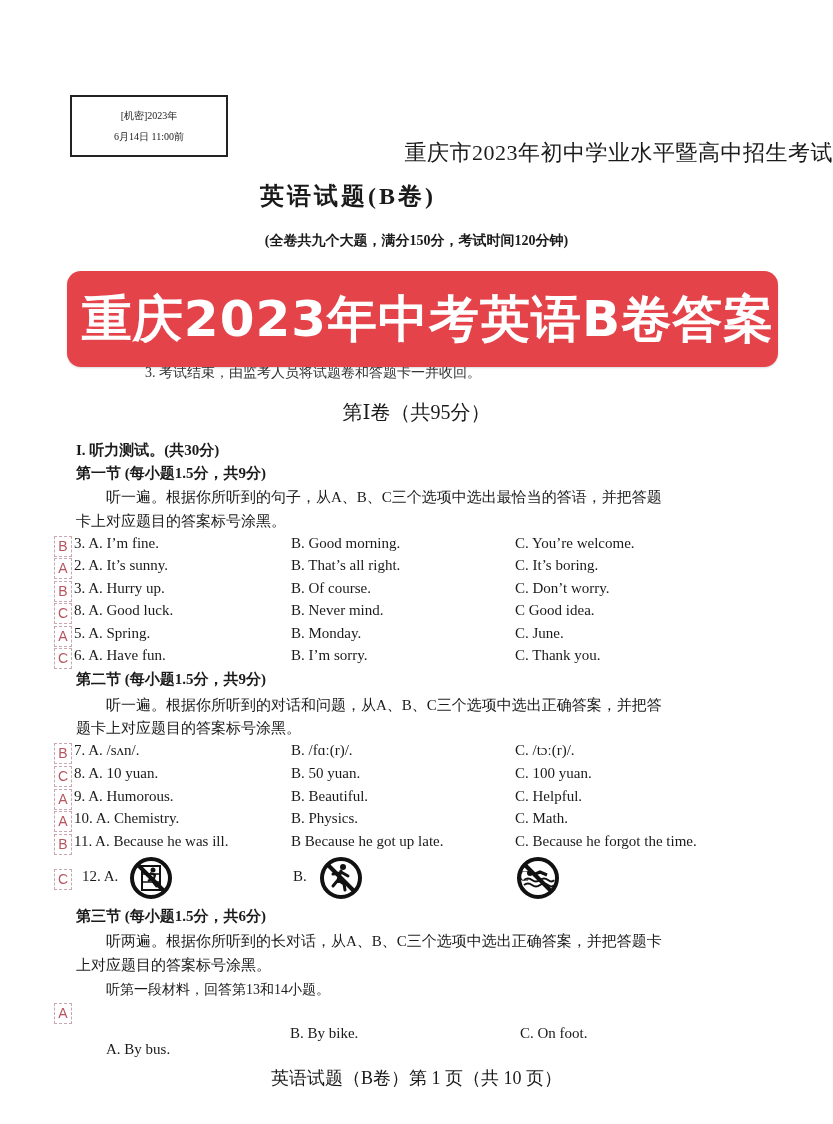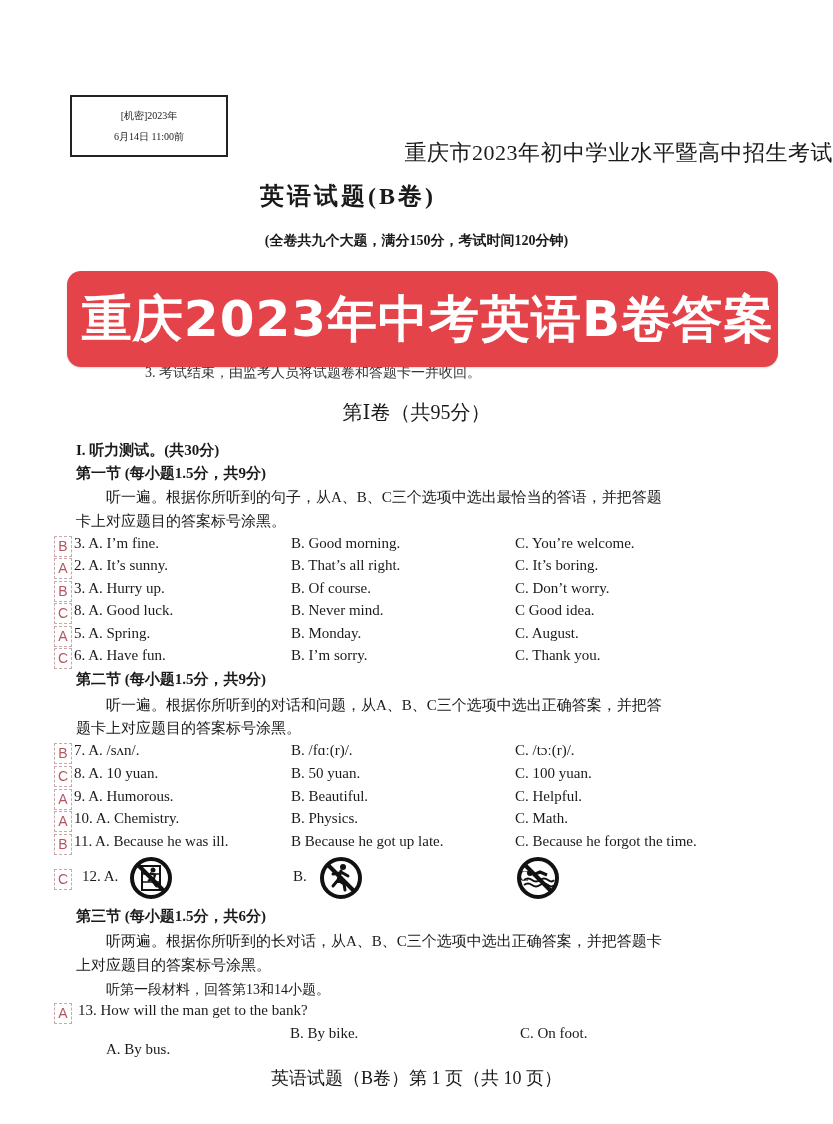--- a/index.html
+++ b/index.html
@@ -84,21 +84,21 @@
 <div class="row" style="top:602px;">
   <span class="ans">C</span>
   <span class="q">8. A. Good luck.</span>
   <span class="b">B. Never mind.</span>
   <span class="c">C  Good idea.</span>
 </div>
 <div class="row" style="top:625px;">
   <span class="ans">A</span>
   <span class="q">5. A. Spring.</span>
   <span class="b">B. Monday.</span>
-  <span class="c">C. August.</span>
+  <span class="c">C. June.</span>
 </div>
 <div class="row" style="top:647px;">
   <span class="ans">C</span>
   <span class="q">6. A. Have fun.</span>
   <span class="b">B. I’m sorry.</span>
   <span class="c">C. Thank you.</span>
 </div>
 
 <div class="abs line heading" style="left:76px;top:668px;">第二节 (每小题1.5分，共9分)</div>
 <div class="abs line" style="left:106px;top:694px;">听一遍。根据你所听到的对话和问题，从A、B、C三个选项中选出正确答案，并把答</div>
@@ -168,21 +168,20 @@
   <line x1="9" y1="9" x2="35" y2="35" stroke="#111" stroke-width="4"></line>
 </svg>
 
 <div class="abs line heading" style="left:76px;top:905px;">第三节 (每小题1.5分，共6分)</div>
 <div class="abs line" style="left:106px;top:930px;">听两遍。根据你所听到的长对话，从A、B、C三个选项中选出正确答案，并把答题卡</div>
 <div class="abs line" style="left:76px;top:954px;">上对应题目的答案标号涂黑。</div>
 <div class="abs line" style="left:106px;top:979px;font-size:14px;">听第一段材料，回答第13和14小题。</div>
 
 <div class="row" style="top:1002px;">
   <span class="ans">A</span>
-  <span class="q" style="left:78px;">13. How will the man get to the bank?</span>
 </div>
 <div class="row" style="top:1025px;">
   <span class="q" style="left:106px;margin-top:16px;">A. By bus.</span>
   <span class="b" style="left:290px;">B. By bike.</span>
   <span class="c" style="left:496px;">C. On foot.</span>
 </div>
 
 <div class="abs footer">英语试题（B卷）第 1 页（共 10 页）</div>
 
 </body></html>

